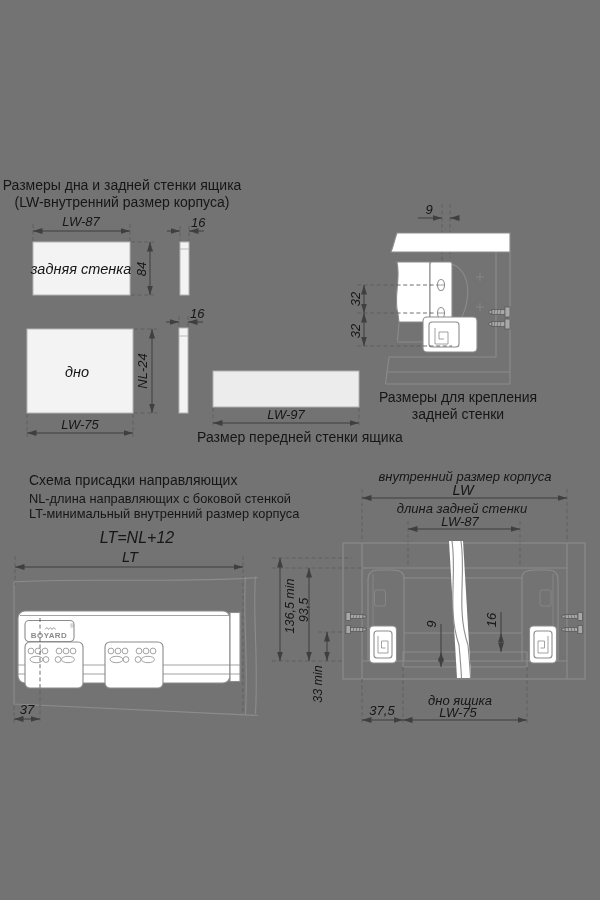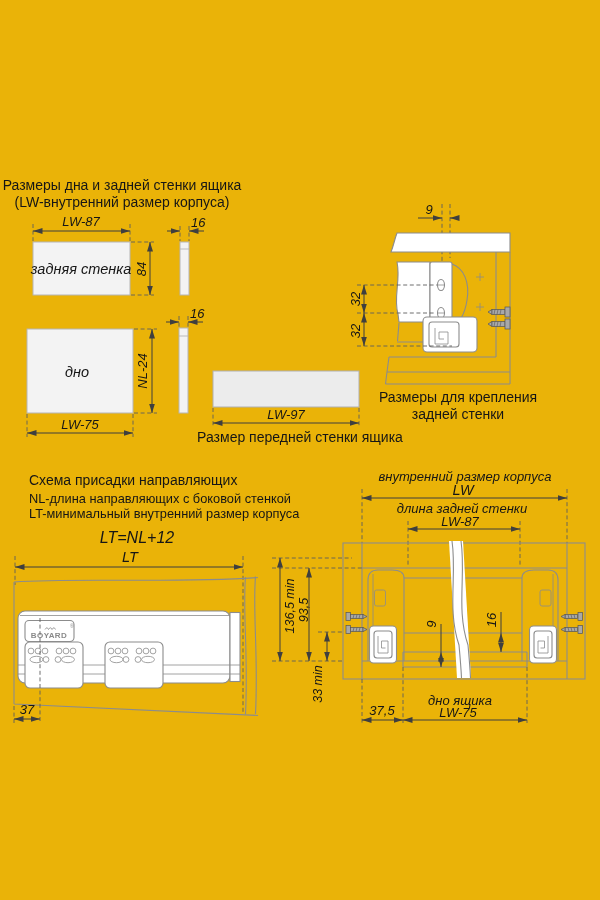--- a/index.html
+++ b/index.html
@@ -1,16 +1,16 @@
 <!DOCTYPE html>
 <html><head>
 <meta charset="utf-8">
 <style>
   html,body{margin:0;padding:0;background:#fff;}
-  #screen{position:relative;width:600px;height:900px;background:#eab308;overflow:hidden;
+  #screen{position:relative;width:600px;height:900px;background:#737373;overflow:hidden;
           font-family:"Liberation Sans",sans-serif;}
   svg{position:absolute;left:0;top:0;}
   text{font-family:"Liberation Sans",sans-serif;fill:#161616;}
   .t14{font-size:14px;}
   .t13{font-size:12.8px;}
   .d13{font-size:13px;font-style:italic;}
   .d12{font-size:12.5px;font-style:italic;}
   .d14{font-size:14.5px;font-style:italic;}
   .d16{font-size:16px;font-style:italic;font-weight:bold;}
   .lbl{font-size:14.5px;font-style:italic;}

